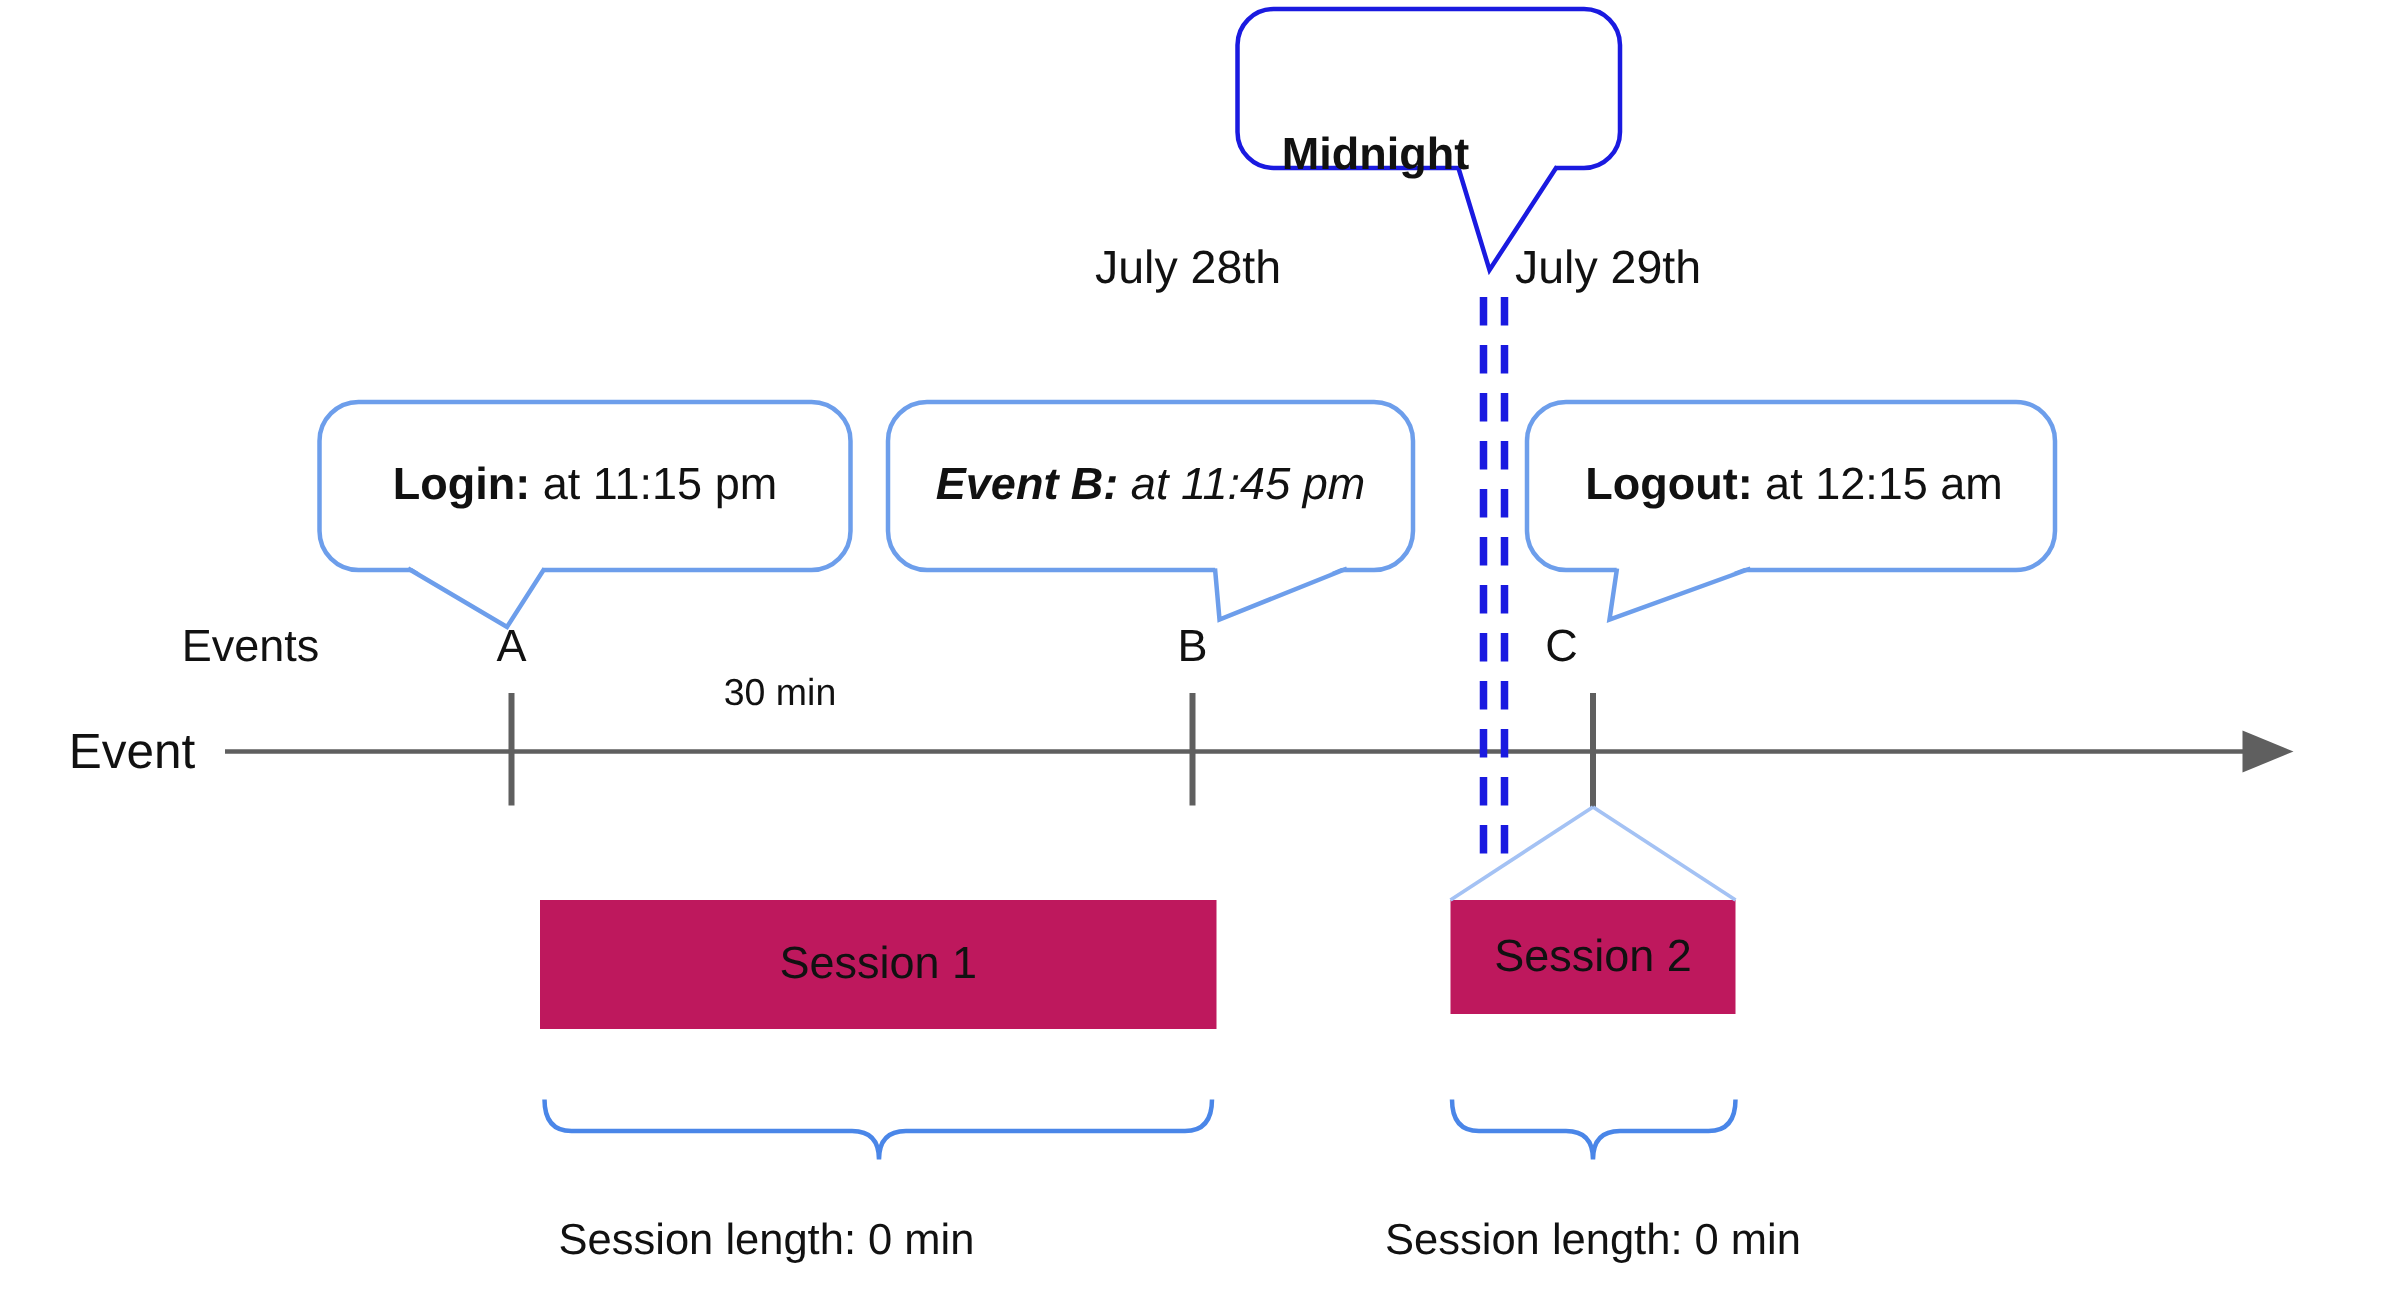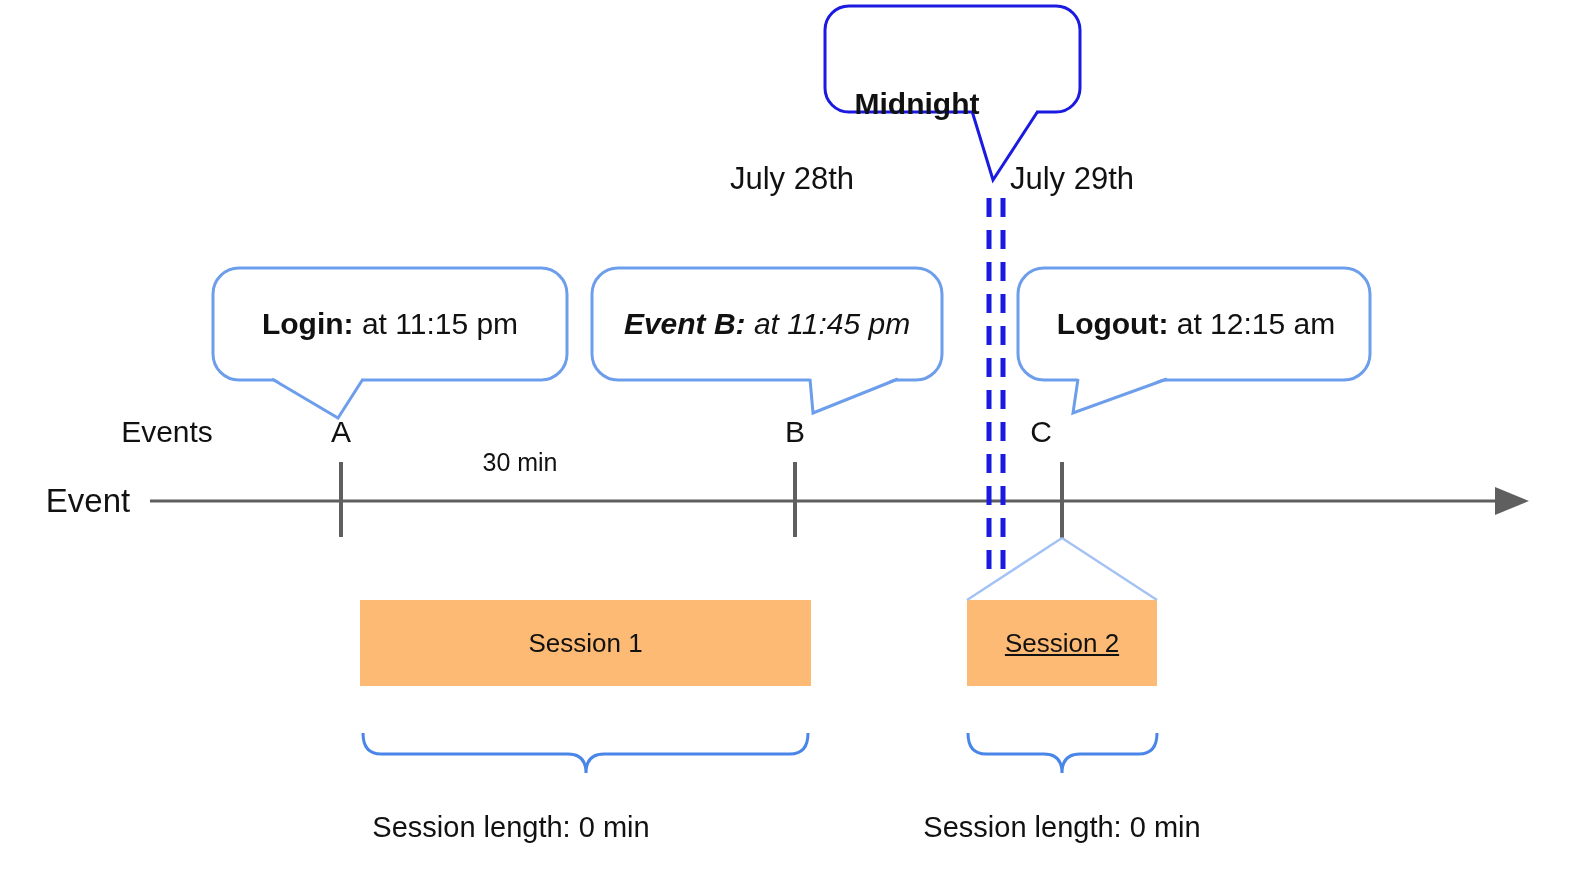--- a/index.html
+++ b/index.html
@@ -27,37 +27,37 @@
     line-height: 1.1;
   }
   .bold { font-weight: bold; }
   .f30 { font-size: 30px; }
   .f31 { font-size: 31px; }
   .f33 { font-size: 33px; }
   .f29 { font-size: 29px; }
   .f25 { font-size: 25px; }
   .session-box {
     position: absolute;
-    background: #fdba74;
+    background: #be185d;
     display: flex;
     align-items: center;
     justify-content: center;
-    font-size: 26px;
+    font-size: 30px;
     z-index: 1;
   }
 </style>
 </head>
 <body>
 
 <div id="stage">
 
   <div class="session-box" style="left:360px; top:600px; width:451px; height:86px;">
     <span>Session 1</span>
   </div>
-  <div class="session-box" style="left:967px; top:600px; width:190px; height:86px;text-decoration:underline;">
+  <div class="session-box" style="left:967px; top:600px; width:190px; height:76px;">
     <span>Session 2</span>
   </div>
 
   <svg id="shape-layer" viewBox="0 0 1596 870" xmlns="http://www.w3.org/2000/svg">
 
     <line x1="150" y1="501" x2="1499" y2="501" stroke-width="3" stroke="#5f5f5f"></line>
     <polygon points="1495,487 1529,501 1495,515" fill="#5f5f5f"></polygon>
 
     <line x1="341" y1="462" x2="341" y2="537" stroke-width="4" stroke="#5f5f5f"></line>
     <line x1="795" y1="462" x2="795" y2="537" stroke-width="4" stroke="#5f5f5f"></line>

